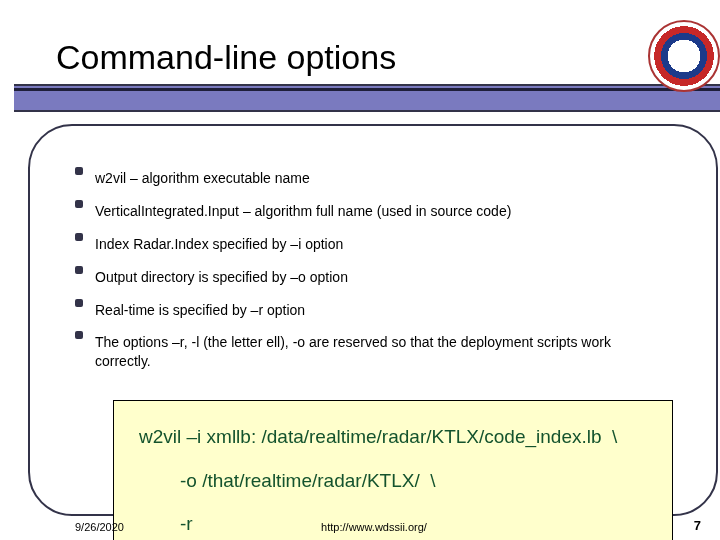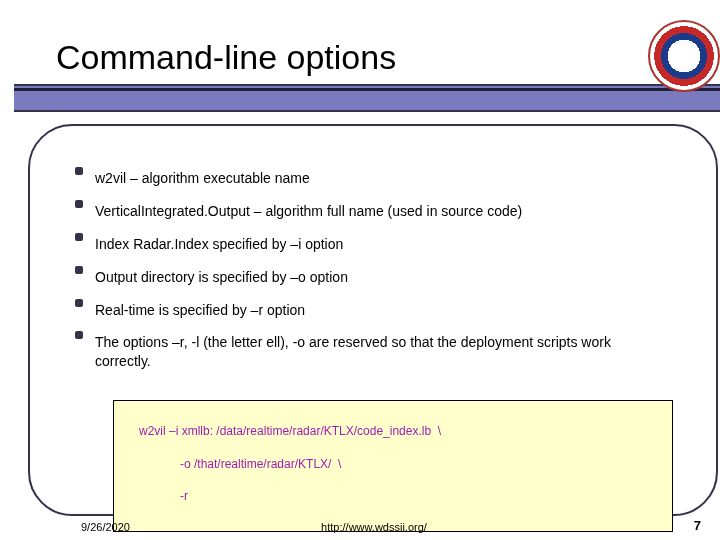--- a/index.html
+++ b/index.html
@@ -93,56 +93,56 @@
   }
   .code-box {
     margin-top: 22px;
     margin-left: 40px;
     width: 560px;
     background: #ffffcc;
     border: 1.5px solid #000;
     padding: 14px 18px 18px 18px;
   }
   .code-box .line {
-    font-size: 12px;
-    color: #a21caf;
+    font-size: 19px;
+    color: #14532d;
     line-height: 1.55;
     white-space: pre;
   }
   .code-box .indent { padding-left: 48px; }
   .footer {
     position: absolute;
     bottom: 14px;
     left: 0;
     width: 720px;
     font-size: 11px;
     color: #000;
   }
-  .footer .date { position: absolute; left: 60px; bottom: 0; margin-top: 34px; }
+  .footer .date { position: absolute; left: 54px; bottom: 0; margin-top: 34px; }
   .footer .url  { position: absolute; left: 0; right: 0; text-align: center; bottom: 0; }
   .footer .page { position: absolute; right: 26px; bottom: 0; font-weight: bold; font-size: 13px; }
 </style>
 </head>
 <body>
 
 <div class="slide">
 
   <div class="title-area">
     <h1 class="title">Command-line options</h1>
   </div>
 
   <div class="color-bar"></div>
   <div class="logo"></div>
 
   <div class="round-frame"></div>
 
   <div class="content">
     <ul class="bullets">
       <li>w2vil – algorithm executable name</li>
-      <li>VerticalIntegrated.Output – algorithm full name (used in source code)</li>
+      <li>VerticalIntegrated.Input – algorithm full name (used in source code)</li>
       <li>Index Radar.Index specified by –i option</li>
       <li>Output directory is specified by –o option</li>
       <li>Real-time is specified by –r option</li>
       <li>The options –r, -l (the letter ell), -o are reserved so that the deployment scripts work correctly.</li>
     </ul>
 
     <div class="code-box">
       <div class="line">w2vil –i xmllb: /data/realtime/radar/KTLX/code_index.lb  \</div>
       <div class="line indent">-o /that/realtime/radar/KTLX/  \</div>
       <div class="line indent">-r</div>

